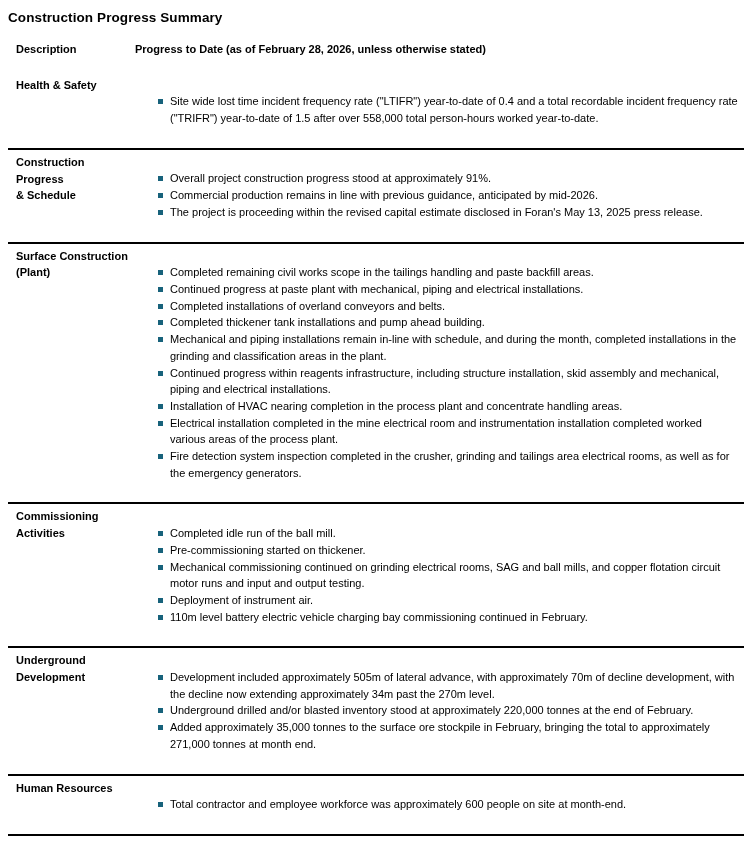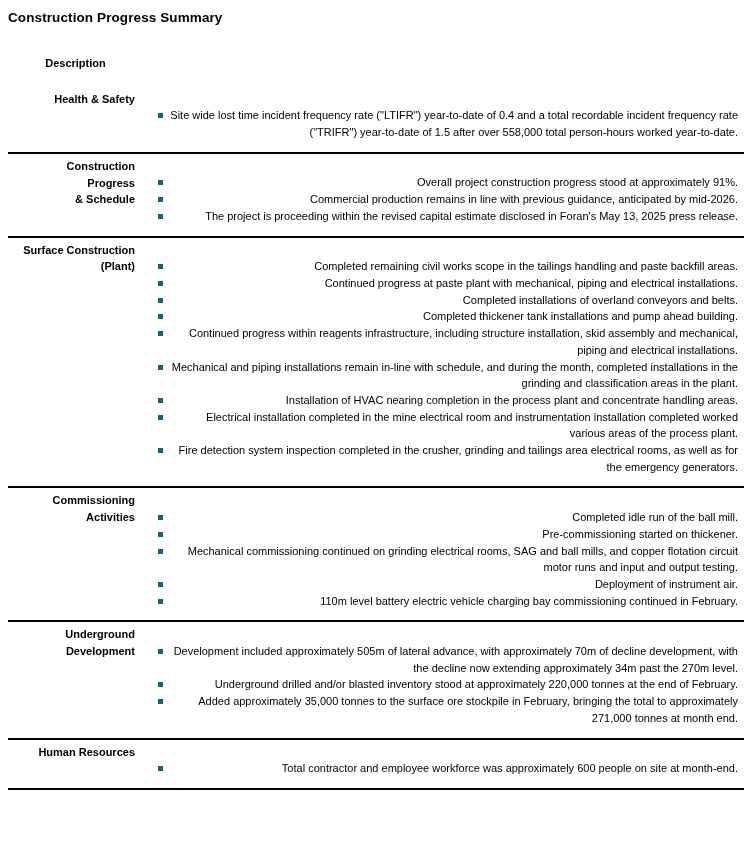--- a/index.html
+++ b/index.html
@@ -24,44 +24,42 @@
   }
   .doc-title {
     margin: 0;
     font-size: 13.5px;
     line-height: 16px;
     font-weight: bold;
     letter-spacing: 0.1px;
   }
   .header-row {
     display: flex;
-    margin-top: 29px;
+    margin-top: 15px;
     font-weight: bold;
-    text-align: center;
   }
   .col-label {
     flex: none;
     width: 119px;
     margin-left: 8px;
     line-height: 16.7px;
   }
   .col-content {
     flex: 1;
     min-width: 0;
     line-height: 16.7px;
   }
   #sections {
     margin-top: 0;
     border-bottom: 2px solid var(--rule);
   }
   section.row {
     display: flex;
     border-top: 2px solid var(--rule);
-    padding: 4px 0 11px 0;
-    text-align: right;
+    padding: 4px 0 21px 0;
   }
   section.row:first-child {
     border-top: none;
     padding-top: 19px;
   }
   .row-label {
     font-weight: bold;
     white-space: pre-line;
   }
   ul.bullets {
@@ -87,20 +85,21 @@
   }
 </style>
 </head>
 <body>
 
 <div class="page">
   <h1 class="doc-title">Construction Progress Summary</h1>
 
   <div class="header-row">
     <div class="col-label">Description</div>
+    <div class="col-content">Progress to Date (as of February 28, 2026, unless otherwise stated)</div>
   </div>
 
   <div id="sections">
   <section class="row">
     <div class="col-label row-label">Health &amp; Safety</div>
     <div class="col-content">
       <ul class="bullets">
             <li>
               <span class="sq"></span>
               <span class="btext">Site wide lost time incident frequency rate ("LTIFR") year-to-date of 0.4 and a total recordable incident frequency rate ("TRIFR") year-to-date of 1.5 after over 558,000 total person-hours worked year-to-date.</span>
@@ -147,25 +146,25 @@
             <li>
               <span class="sq"></span>
               <span class="btext">Completed installations of overland conveyors and belts.</span>
             </li>
             <li>
               <span class="sq"></span>
               <span class="btext">Completed thickener tank installations and pump ahead building.</span>
             </li>
             <li>
               <span class="sq"></span>
+              <span class="btext">Mechanical and piping installations remain in-line with schedule, and during the month, completed installations in the grinding and classification areas in the plant.</span>
+            </li>
+            <li>
+              <span class="sq"></span>
               <span class="btext">Continued progress within reagents infrastructure, including structure installation, skid assembly and mechanical, piping and electrical installations.</span>
-            </li>
-            <li>
-              <span class="sq"></span>
-              <span class="btext">Mechanical and piping installations remain in-line with schedule, and during the month, completed installations in the grinding and classification areas in the plant.</span>
             </li>
             <li>
               <span class="sq"></span>
               <span class="btext">Installation of HVAC nearing completion in the process plant and concentrate handling areas.</span>
             </li>
             <li>
               <span class="sq"></span>
               <span class="btext">Electrical installation completed in the mine electrical room and instrumentation installation completed worked various areas of the process plant.</span>
             </li>
             <li>

